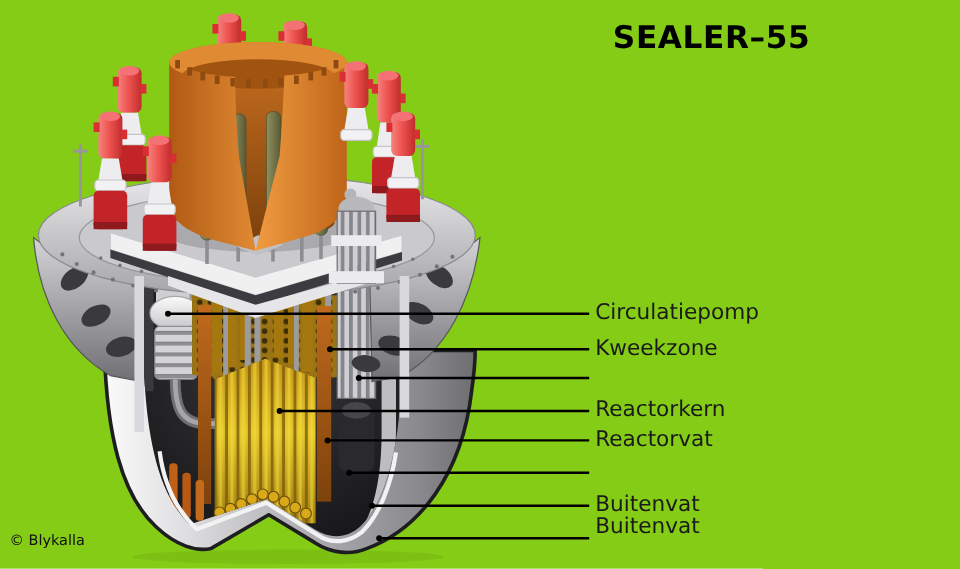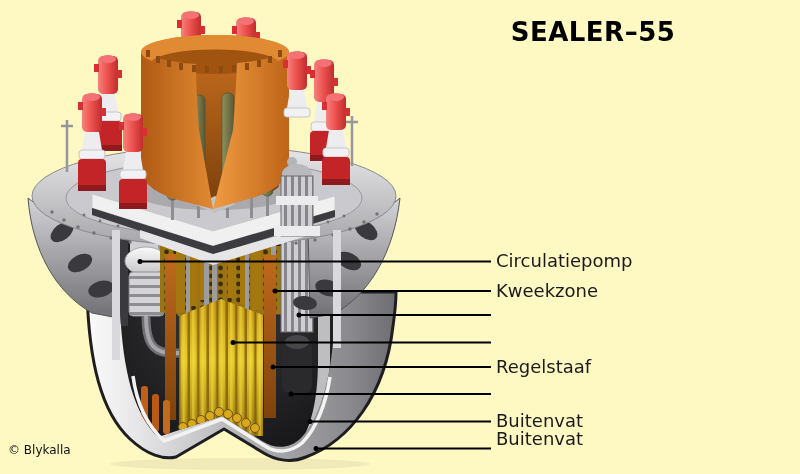--- a/index.html
+++ b/index.html
@@ -1,16 +1,16 @@
 <!DOCTYPE html>
 <html><head>
 <meta charset="utf-8">
 <style>
   html,body{margin:0;padding:0;background:#ffffff;}
-  .canvas{position:relative;width:800px;height:474px;background:#fef9c3;overflow:hidden;
+  .canvas{position:relative;width:800px;height:474px;background:#84cc16;overflow:hidden;
           font-family:"DejaVu Sans","Liberation Sans",sans-serif;}
   .title{position:absolute;left:498px;top:17px;width:190px;text-align:center;
          font-size:26px;font-weight:bold;letter-spacing:.5px;color:#000;}
   .part-label{position:absolute;left:496px;height:22px;line-height:22px;
               font-size:18px;color:#1a1a1a;white-space:nowrap;}
   .copyright{position:absolute;left:8px;top:443px;font-size:12px;color:#111;}
   svg{position:absolute;left:0;top:0;}
 </style>
 </head>
 <body>
@@ -391,18 +391,19 @@
         <circle cx="316" cy="448.5" r="2.5" stroke="none" fill="#000"></circle>
         <line x1="316" y1="448.5" x2="491" y2="448.5"></line>
         </g>
     </g>
   </svg>
 
   <div class="title">SEALER–55</div>
 
   <div class="part-label" style="top:250px">Circulatiepomp</div>
   <div class="part-label" style="top:280px">Kweekzone</div>
-  <div class="part-label" style="top:356px">Regelstaaf</div>
+  <div class="part-label" style="top:331px">Reactorkern</div>
+  <div class="part-label" style="top:356px">Reactorvat</div>
   <div class="part-label" style="top:410px">Buitenvat</div>
   <div class="part-label" style="top:428px">Buitenvat</div>
 
   <div class="copyright">© Blykalla</div>
 </div>
 
 </body></html>

